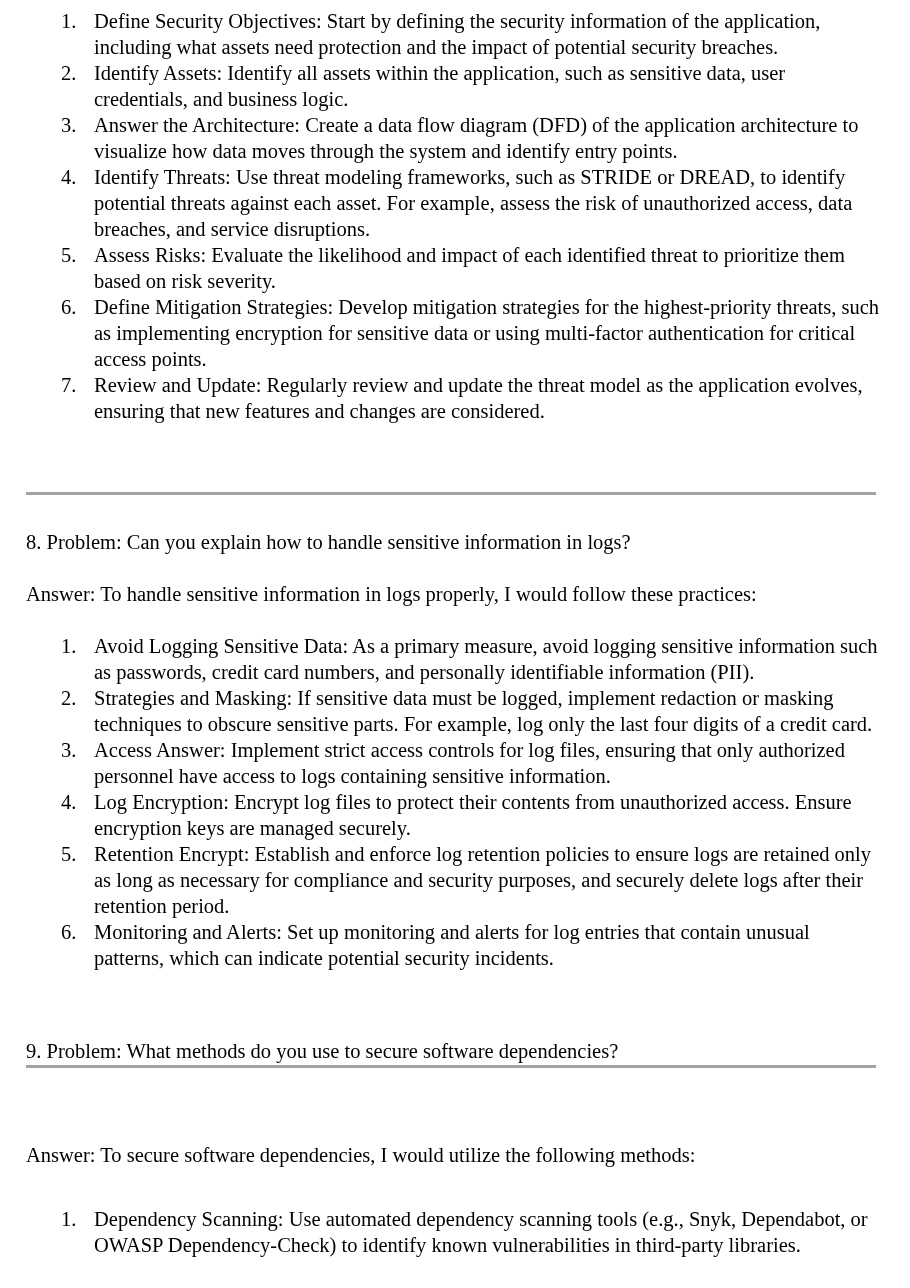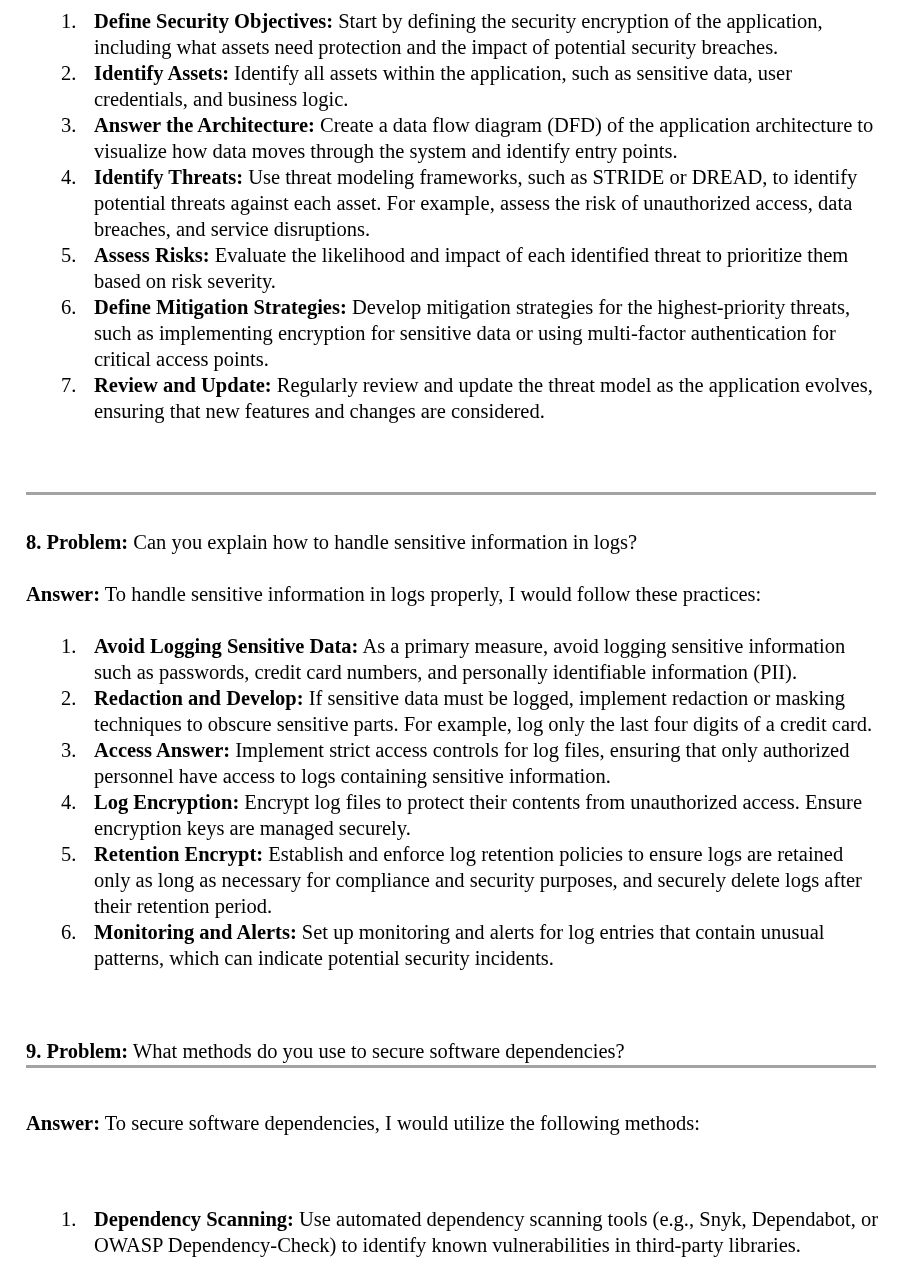--- a/index.html
+++ b/index.html
@@ -31,21 +31,21 @@
   ol.steps li {
     position: relative;
     padding-left: 94px;
     padding-right: 30px;
   }
   ol.steps li .num {
     position: absolute;
     left: 61px;
     top: 0;
   }
-  b, .bold { font-weight: bold; }
+  b, .bold { font-weight: normal; }
   .hr {
     position: absolute;
     left: 26px;
     width: 850px;
     height: 3px;
     background: #a3a3a3;
   }
   .para {
     position: absolute;
     left: 26px;
@@ -58,21 +58,21 @@
   }
 </style>
 </head>
 <body>
 
 <div class="page">
 
   <div class="list-block" style="top:8px;">
     <ol class="steps">
       <li>
-        <span class="num">1.</span><b>Define Security Objectives:</b><span> Start by defining the security encryption of the application, including what assets need protection and the impact of potential security breaches.</span>
+        <span class="num">1.</span><b>Define Security Objectives:</b><span> Start by defining the security information of the application, including what assets need protection and the impact of potential security breaches.</span>
       </li>
       <li>
         <span class="num">2.</span><b>Identify Assets:</b><span> Identify all assets within the application, such as sensitive data, user credentials, and business logic.</span>
       </li>
       <li>
         <span class="num">3.</span><b>Answer the Architecture:</b><span> Create a data flow diagram (DFD) of the application architecture to visualize how data moves through the system and identify entry points.</span>
       </li>
       <li>
         <span class="num">4.</span><b>Identify Threats:</b><span> Use threat modeling frameworks, such as STRIDE or DREAD, to identify potential threats against each asset. For example, assess the risk of unauthorized access, data breaches, and service disruptions.</span>
       </li>
@@ -97,21 +97,21 @@
   <div class="para" style="top:581px;">
     <b>Answer:</b><span> To handle sensitive information in logs properly, I would follow these practices:</span>
   </div>
 
   <div class="list-block" style="top:633px;">
     <ol class="steps">
       <li>
         <span class="num">1.</span><b>Avoid Logging Sensitive Data:</b><span> As a primary measure, avoid logging sensitive information such as passwords, credit card numbers, and personally identifiable information (PII).</span>
       </li>
       <li>
-        <span class="num">2.</span><b>Redaction and Develop:</b><span> If sensitive data must be logged, implement redaction or masking techniques to obscure sensitive parts. For example, log only the last four digits of a credit card.</span>
+        <span class="num">2.</span><b>Strategies and Masking:</b><span> If sensitive data must be logged, implement redaction or masking techniques to obscure sensitive parts. For example, log only the last four digits of a credit card.</span>
       </li>
       <li>
         <span class="num">3.</span><b>Access Answer:</b><span> Implement strict access controls for log files, ensuring that only authorized personnel have access to logs containing sensitive information.</span>
       </li>
       <li>
         <span class="num">4.</span><b>Log Encryption:</b><span> Encrypt log files to protect their contents from unauthorized access. Ensure encryption keys are managed securely.</span>
       </li>
       <li>
         <span class="num">5.</span><b>Retention Encrypt:</b><span> Establish and enforce log retention policies to ensure logs are retained only as long as necessary for compliance and security purposes, and securely delete logs after their retention period.</span>
       </li>
@@ -120,21 +120,21 @@
       </li>
     </ol>
   </div>
 
   <div class="hr" style="top:1065px;"></div>
 
   <div class="para" style="top:1038px;">
     <b>9. Problem:</b><span> What methods do you use to secure software dependencies?</span>
   </div>
 
-  <div class="para" style="top:1110px;">
+  <div class="para" style="top:1142px;">
     <b>Answer:</b><span> To secure software dependencies, I would utilize the following methods:</span>
   </div>
 
   <div class="list-block" style="top:1206px;">
     <ol class="steps">
       <li>
         <span class="num">1.</span><b>Dependency Scanning:</b><span> Use automated dependency scanning tools (e.g., Snyk, Dependabot, or OWASP Dependency-Check) to identify known vulnerabilities in third-party libraries.</span>
       </li>
     </ol>
   </div>

